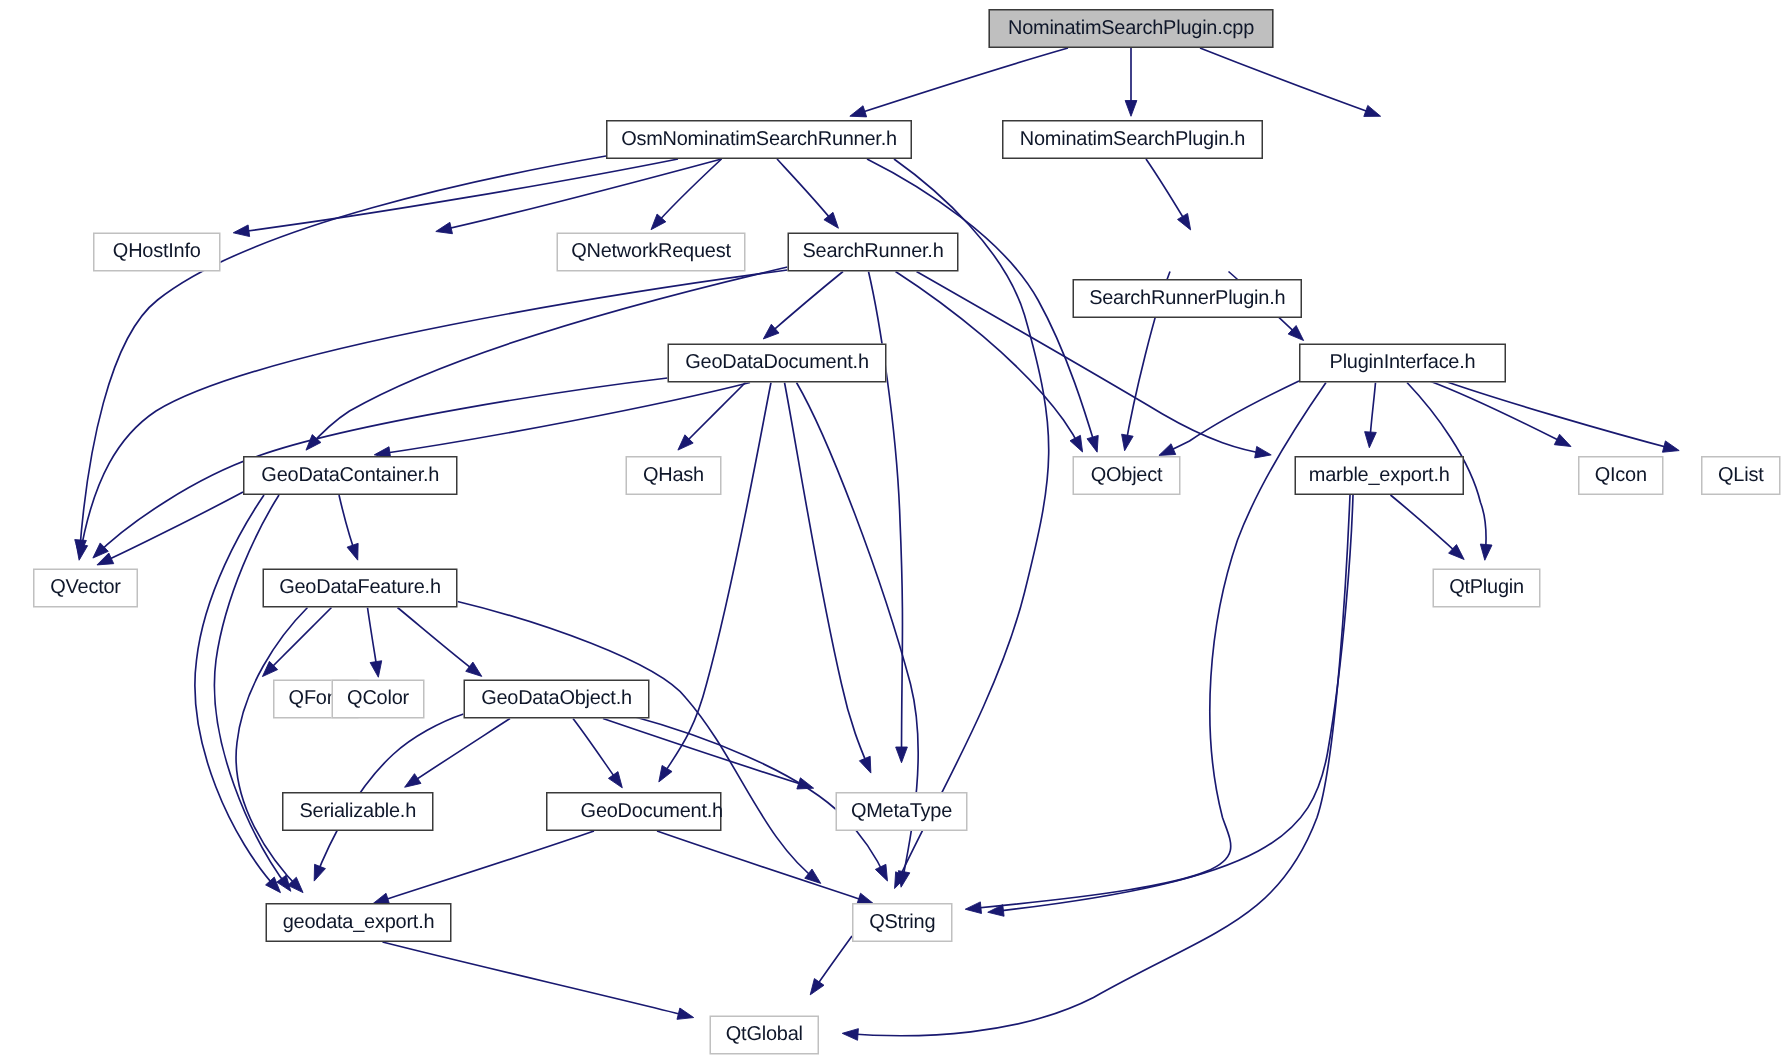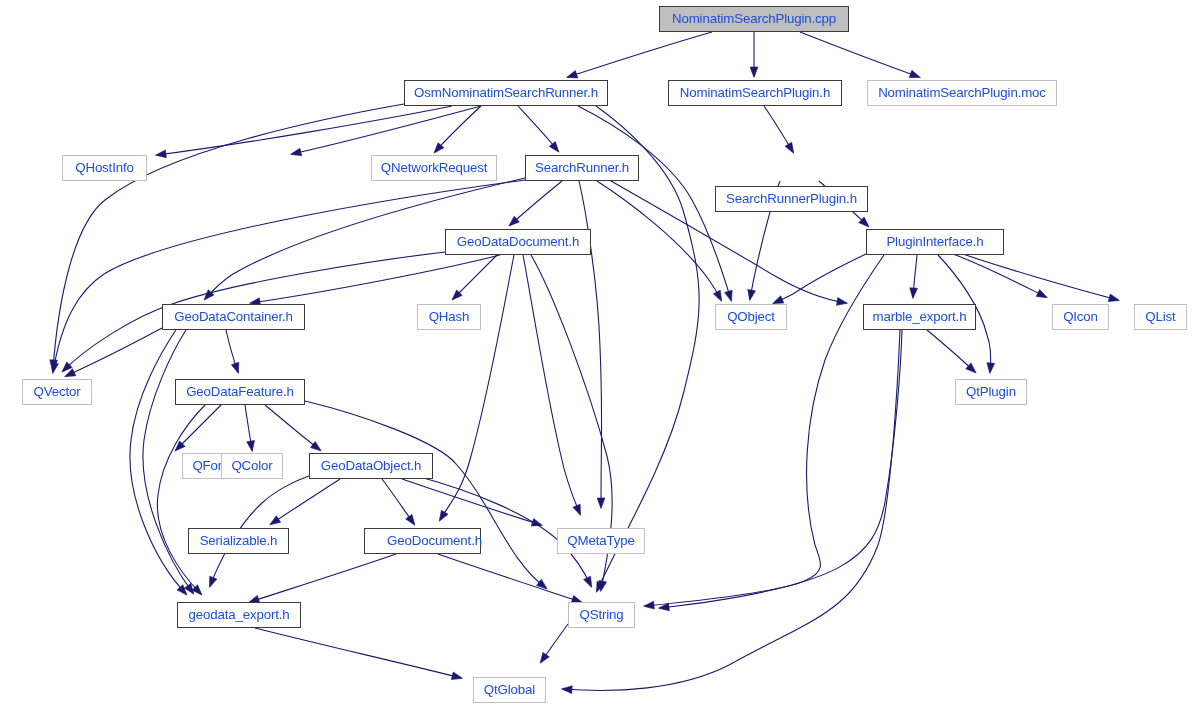--- a/index.html
+++ b/index.html
@@ -36,21 +36,21 @@
   }
   .node-box {
     position: absolute;
     box-sizing: border-box;
     display: flex;
     align-items: center;
     justify-content: center;
     background: #ffffff;
     border: 1px solid #c0c0c0;
     font-size: 13.3px;
-    color: #1d4ed8;
+    color: #0f172a;
     line-height: 1;
     white-space: nowrap;
     letter-spacing: -0.15px;
   }
   .node-box.bold {
     border: 1.6px solid #3a3a3a;
   }
   .node-box.root {
     background: #bfbfbf;
     border: 1.6px solid #3a3a3a;
@@ -173,23 +173,20 @@
     </svg>
 <div class="node-box root" style="left: 659px; top: 6px; width: 190px; height: 26px;">
       <span class="node-label">NominatimSearchPlugin.cpp</span>
     </div>
     <div class="node-box bold" style="left: 404px; top: 80px; width: 204px; height: 26px;">
       <span class="node-label">OsmNominatimSearchRunner.h</span>
     </div>
     <div class="node-box bold" style="left: 668px; top: 80px; width: 174px; height: 26px;">
       <span class="node-label">NominatimSearchPlugin.h</span>
     </div>
-    <div class="node-box" style="left: 867px; top: 80px; width: 190px; height: 26px;">
-      <span class="node-label">NominatimSearchPlugin.moc</span>
-    </div>
     <div class="node-box" style="left: 62px; top: 155px; width: 85px; height: 26px;">
       <span class="node-label">QHostInfo</span>
     </div>
     <div class="node-box" style="left: 371px; top: 155px; width: 126px; height: 26px;">
       <span class="node-label">QNetworkRequest</span>
     </div>
     <div class="node-box bold" style="left: 525px; top: 155px; width: 114px; height: 26px;">
       <span class="node-label">SearchRunner.h</span>
     </div>
     <div class="node-box bold" style="left: 715px; top: 155px; width: 153px; height: 26px; margin-top: 31px;">

